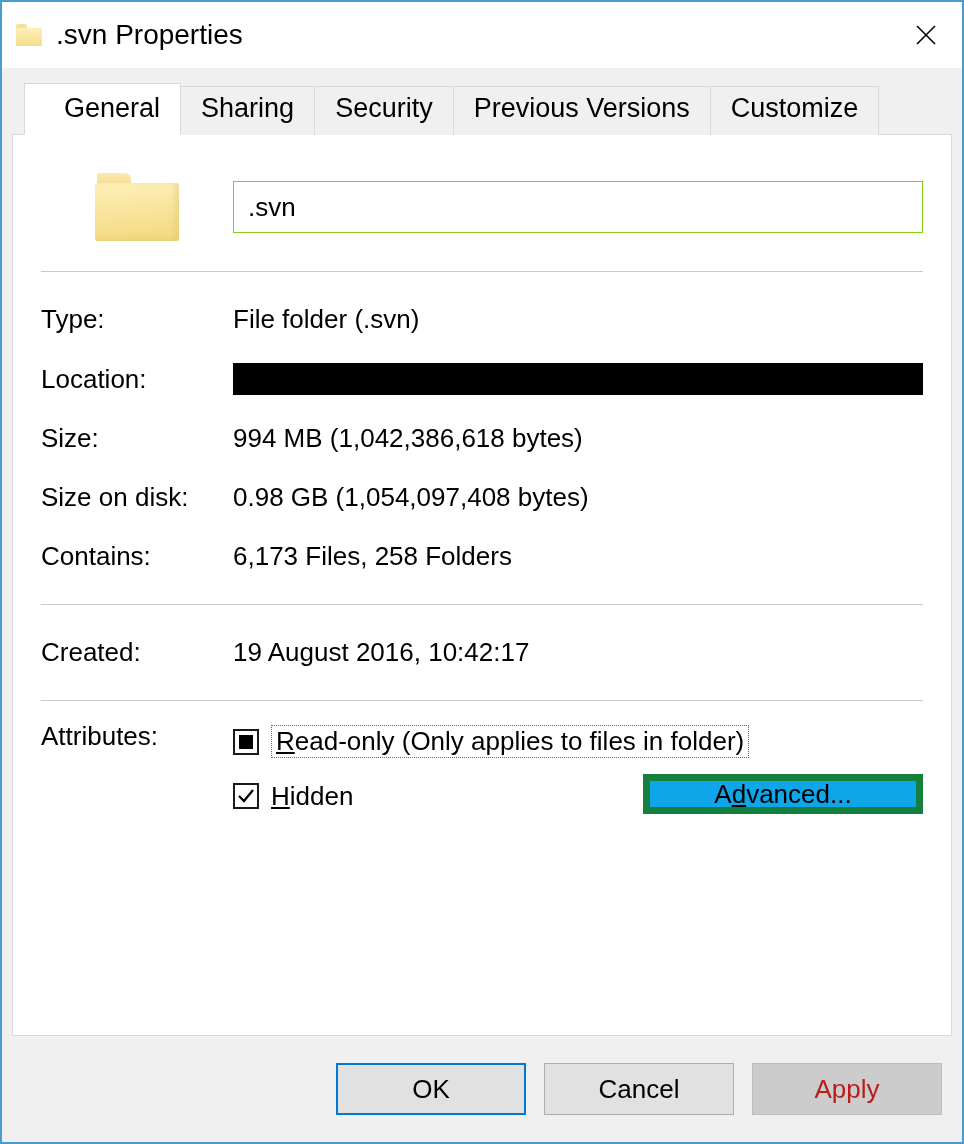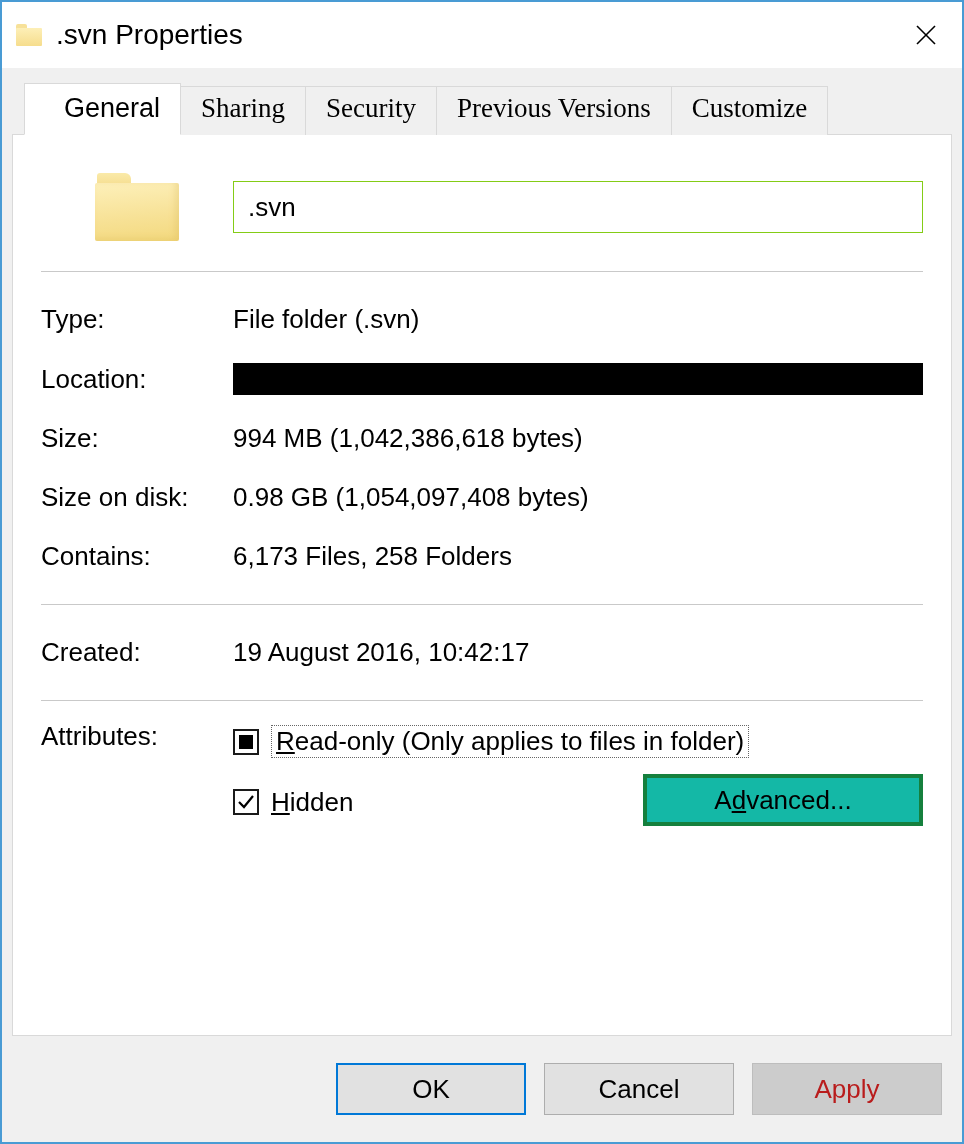--- a/index.html
+++ b/index.html
@@ -65,21 +65,21 @@
   .tab-btn {
     font-size: 27px;
     padding: 6px 20px 8px 20px;
     background: #f0f0f0;
     border: 1px solid #d9d9d9;
     border-bottom: none;
     margin-right: 0px;
     position: relative;
     cursor: default;
   }
-  .tab-btn + .tab-btn { border-left: none; font-family: Liberation Serif, serif; }
+  .tab-btn + .tab-btn { border-left: none; }
   .tab-btn.active {
     background: #fff;
     border: 1px solid #d9d9d9;
     border-bottom: 1px solid #fff;
     padding-top: 9px; padding-bottom: 10px;
     margin-top: -3px;
     margin-left: -4px;
     z-index: 3;
     padding-left: 39px;
   }
@@ -149,24 +149,24 @@
   .chk.indet::after {
     content:""; width: 14px; height: 14px; background:#000;
   }
   .chk.checked svg { width: 20px; height: 20px; }
   .chk-label { }
   .chk-label.dotted { border: 1px dotted #666; padding: 0 4px; }
   .underline-letter { text-decoration: underline; }
 
   .attr-second-line { display:flex; align-items:center; justify-content:space-between; }
   .adv-btn {
-    height: 52px;
+    height: 40px;
     width: 280px;
-    background: #14b8a6;
-    border: 4px solid #15803d;
+    background: #0ea5e9;
+    border: 7px solid #15803d;
     font-size: 26px;
     display:flex; align-items:center; justify-content:center;
     cursor: default;
   }
 
   .button-bar {
     height: 106px;
     display:flex; align-items:center; justify-content:flex-end;
     gap: 18px;
     padding: 0 10px;

